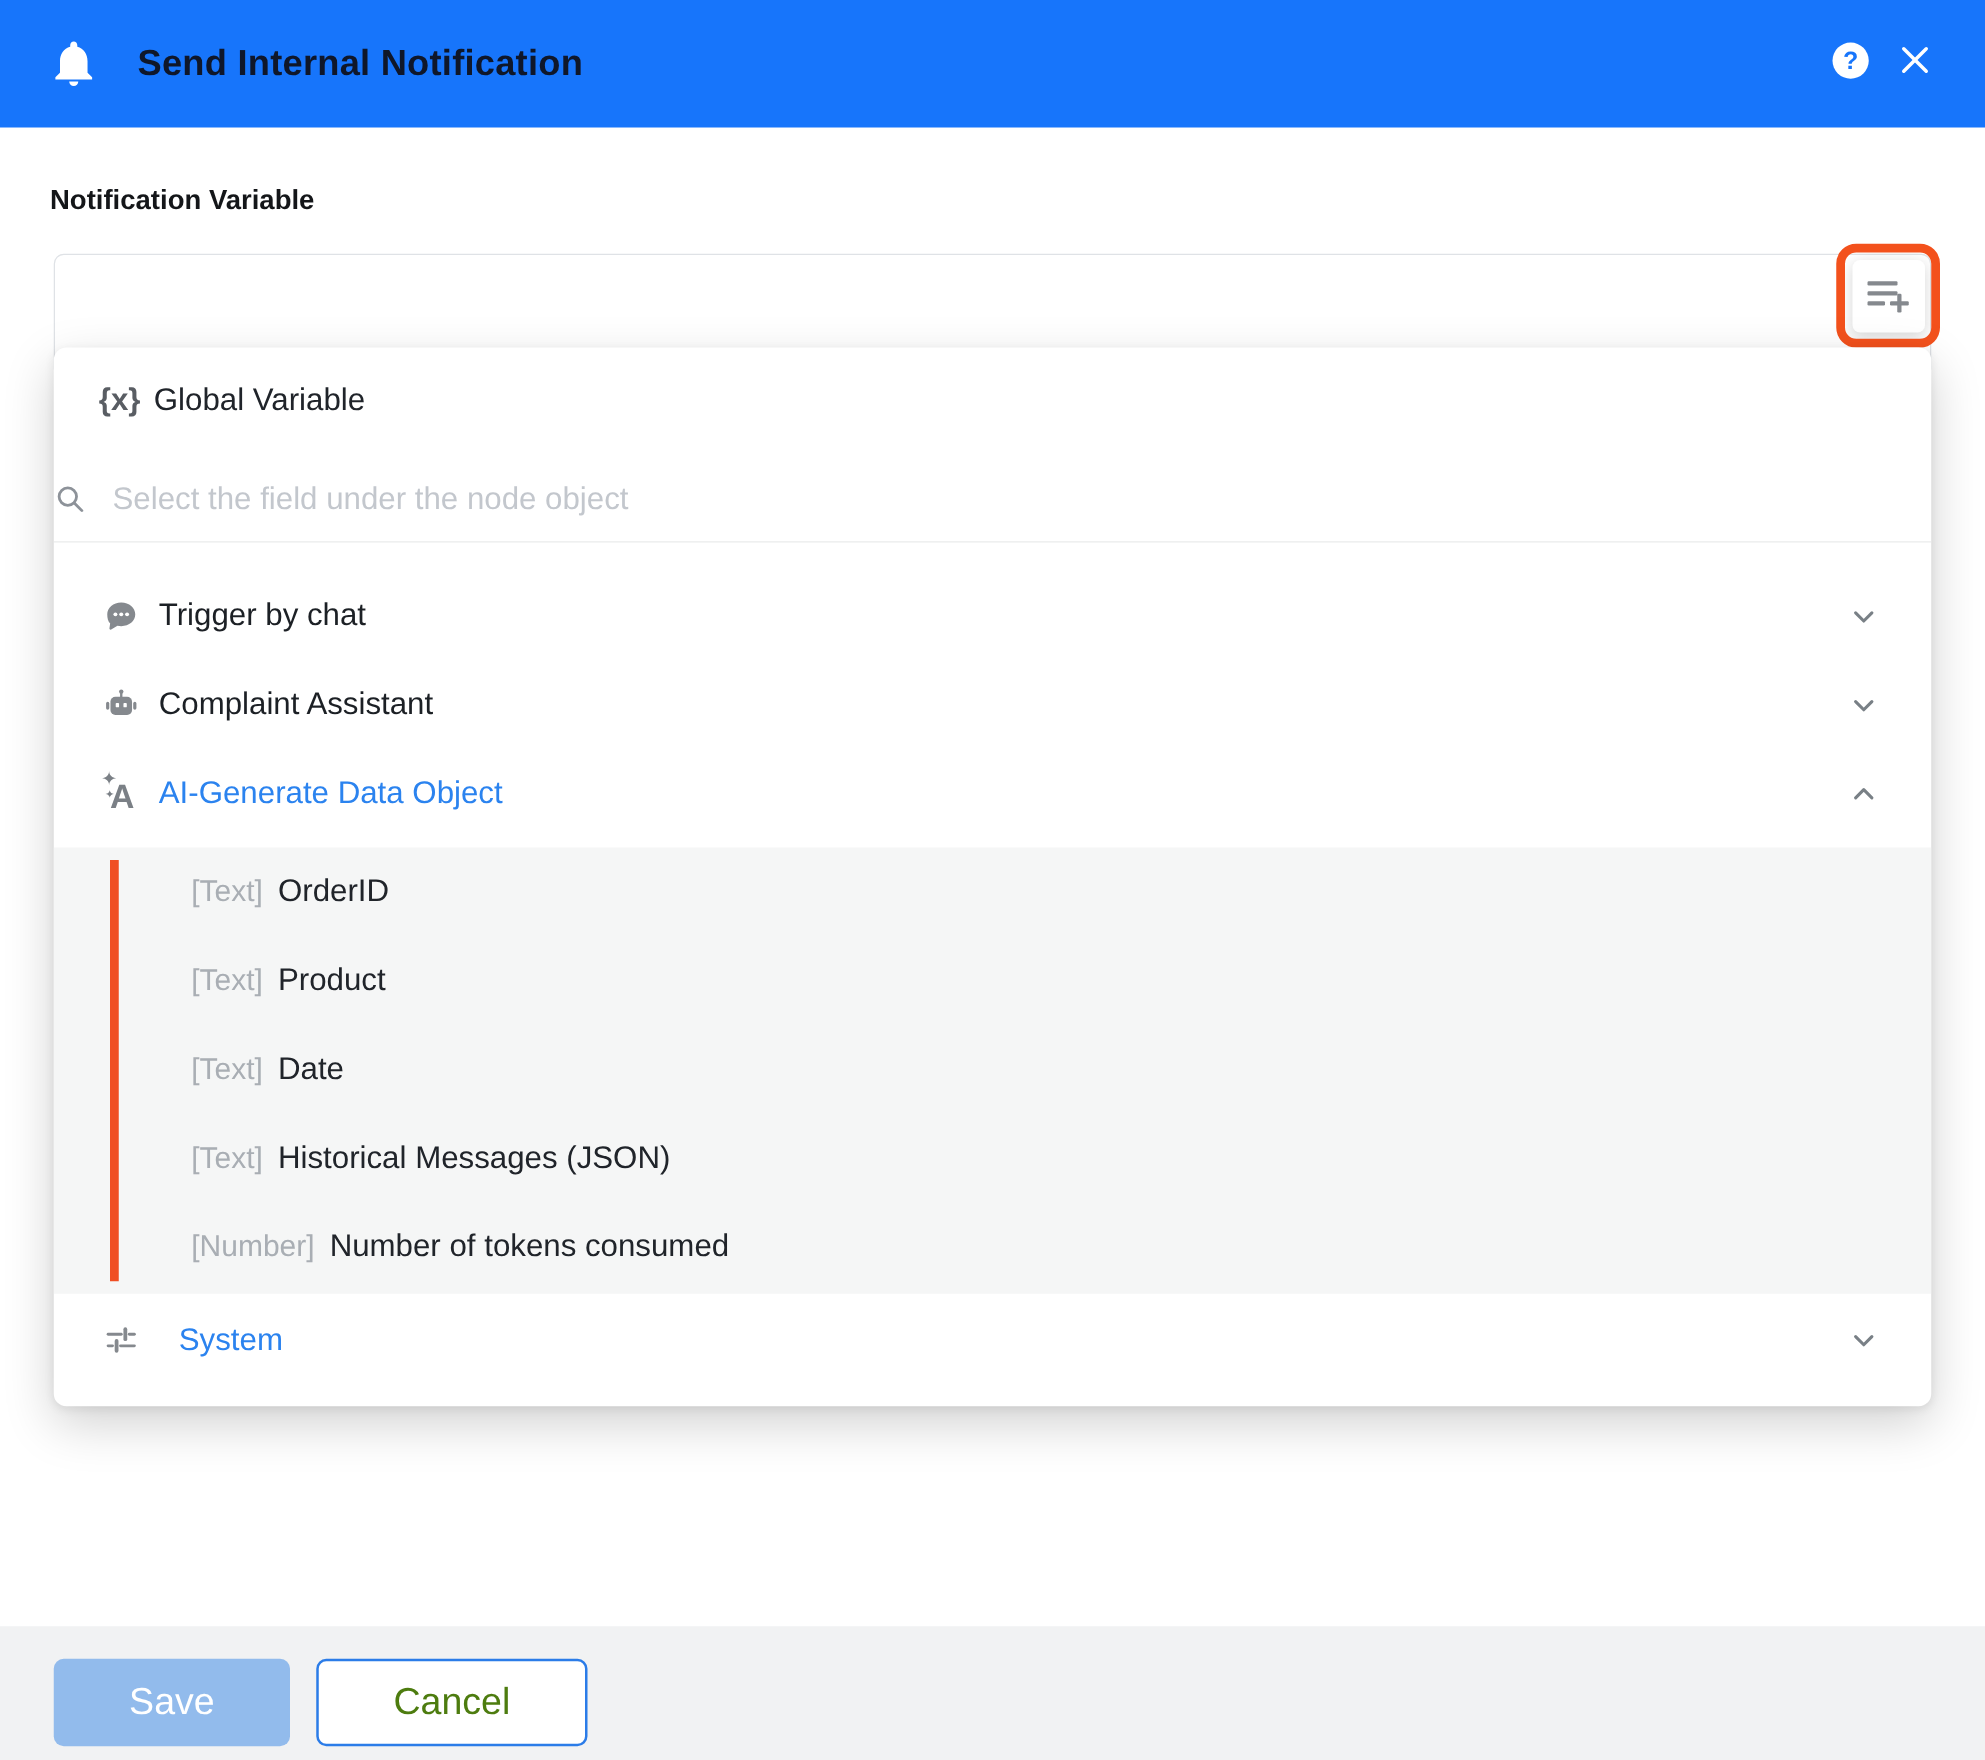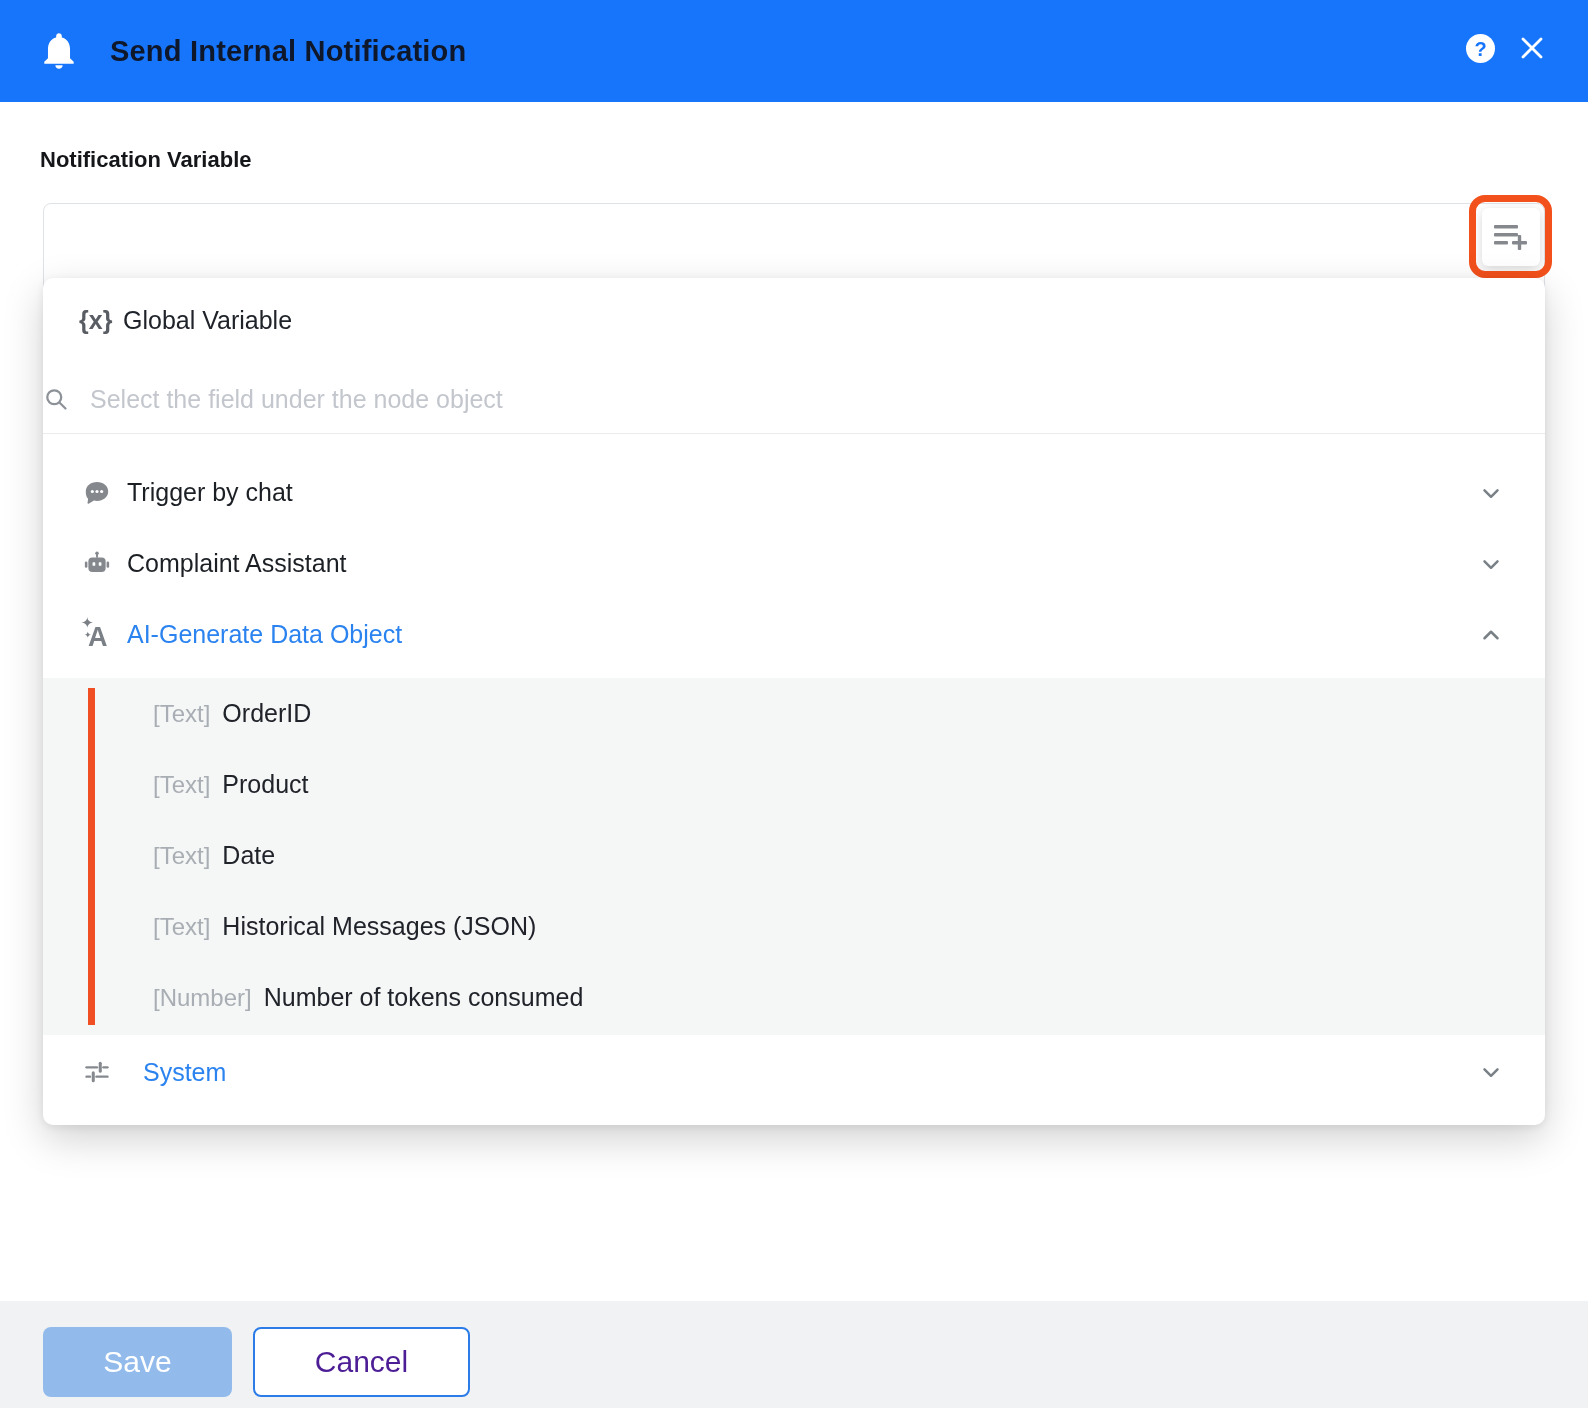--- a/index.html
+++ b/index.html
@@ -94,21 +94,21 @@
   .ai-ic .s2{position:absolute;left:1px;top:12px;font-size:9px;color:#7b8086;}
   
   .footer{position:absolute;left:0;top:1301px;width:1588px;height:107px;background:#f1f2f3;}
   .save-btn{
     position:absolute;left:43px;top:26px;width:189px;height:70px;background:#92bbec;
     border:none;border-radius:8px;color:#ffffff;font-size:30px;cursor:pointer;
     font-family:"Liberation Sans","DejaVu Sans",sans-serif;
   }
   .cancel-btn{
     position:absolute;left:253px;top:26px;width:217px;height:70px;background:#ffffff;
-    border:2px solid #2b7ce8;border-radius:8px;color:#4c1d95;font-size:30px;cursor:pointer;
+    border:2px solid #2b7ce8;border-radius:8px;color:#4d7c0f;font-size:30px;cursor:pointer;
     box-sizing:border-box;font-family:"Liberation Sans","DejaVu Sans",sans-serif;
   }
 </style>
 </head>
 <body>
 
 <div class="header">
   <svg class="bell" viewBox="0 0 24 24">
     <path fill="#ffffff" d="M12 22.2c1.15 0 2.08-.93 2.08-2.08H9.92c0 1.15.93 2.08 2.08 2.08zm6.3-6.1v-5.3c0-3.2-1.7-5.87-4.68-6.58v-.72c0-.9-.72-1.62-1.62-1.62s-1.62.72-1.62 1.62v.72C7.4 4.93 5.7 7.6 5.7 10.8v5.3l-2.1 2.1v1.05h16.8V18.2l-2.1-2.1z"></path>
   </svg>

